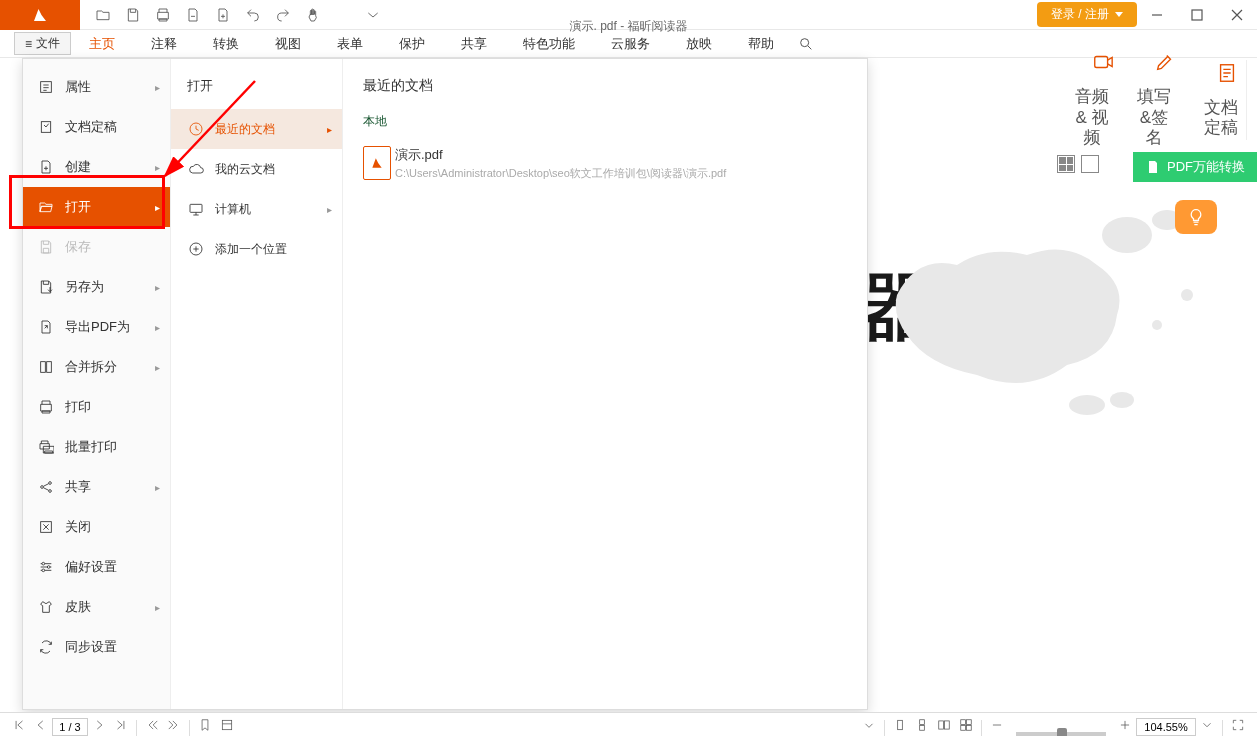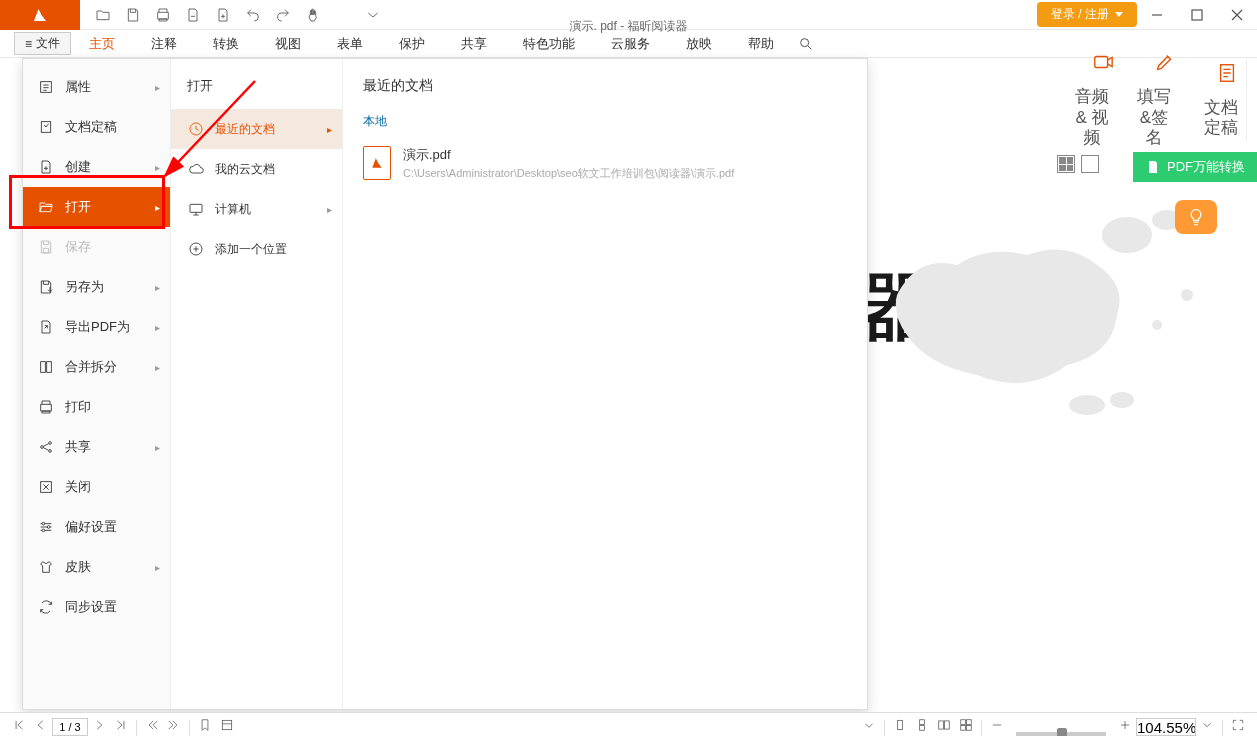--- a/index.html
+++ b/index.html
@@ -48,22 +48,22 @@
 .fm2-title { font-size: 13px; color: #333; padding: 18px 16px 14px; }
 .fm2-item { height: 40px; display: flex; align-items: center; padding-left: 16px; font-size: 12px; color: #333; cursor: pointer; position: relative; }
 .fm2-item.sub::after { content: "▸"; position: absolute; right: 10px; font-size: 10px; color: #999; }
 .fm2-item.active { background: #f5e8df; color: #e65100; }
 .fm2-item.active::after { color: #e65100; }
 .fm2-item .ico { width: 18px; margin-right: 10px; display: flex; align-items: center; justify-content: center; }
 .fm2-item .ico svg { width: 16px; height: 16px; stroke: currentColor; fill: none; stroke-width: 1.3; }
 
 .fm-col3 { flex: 1; padding: 18px 20px; }
 .fm3-title { font-size: 14px; color: #333; margin-bottom: 18px; }
-.fm3-sub { font-size: 12px; color: #0369a1; margin-bottom: 8px; }
-.recent-item { display: flex; align-items: flex-start; gap: 12px; padding: 8px 0; cursor: pointer; }
+.fm3-sub { font-size: 12px; color: #14532d; margin-bottom: 8px; }
+.recent-item { display: flex; align-items: flex-start; gap: 4px; padding: 8px 0; cursor: pointer; }
 .recent-item .ficon { width: 28px; height: 34px; border: 1px solid #e65100; display: flex; align-items: center; justify-content: center; border-radius: 2px; flex-shrink: 0; }
 .recent-item .ficon svg { width: 14px; height: 14px; fill: #e65100; }
 .recent-item .fname { font-size: 13px; color: #333; }
 .recent-item .fpath { font-size: 11px; color: #aaa; margin-top: 2px; }
 
 
 .red-box { position: absolute; left: 9px; top: 175px; width: 156px; height: 54px; border: 3px solid #ff0000; pointer-events: none; z-index: 50; }
 
 
 .red-arrow { position: absolute; left: 155px; top: 76px; z-index: 51; pointer-events: none; }
@@ -81,21 +81,21 @@
 .view-tools .vb { width: 18px; height: 18px; border: 1px solid #888; cursor: pointer; }
 
 
 .statusbar { position: absolute; left: 0; right: 0; bottom: 0; height: 24px; background: #fff; border-top: 1px solid #ddd; display: flex; align-items: flex-end; font-size: 12px; color: #555; padding: 0 8px; }
 .sb-btn { width: 22px; height: 22px; display: flex; align-items: center; justify-content: center; cursor: pointer; }
 .sb-btn svg { width: 14px; height: 14px; stroke: #555; fill: none; stroke-width: 1.3; }
 .page-input { width: 36px; height: 18px; border: 1px solid #ccc; font-size: 11px; text-align: center; }
 .sb-spacer { flex: 1; }
 .zoom-slider { width: 90px; height: 4px; background: #ccc; position: relative; margin: 0 8px; }
 .zoom-slider .thumb { position: absolute; left: 45%; top: -4px; width: 10px; height: 12px; background: #888; border-radius: 2px; }
-.zoom-input { width: 60px; height: 18px; border: 1px solid #ccc; font-size: 15px; text-align: center; }
+.zoom-input { width: 60px; height: 18px; border: 1px solid #ccc; font-size: 11px; text-align: center; }
 .sb-sep { width: 1px; height: 16px; background: #ddd; margin: 0 4px; }
 </style>
 </head>
 <body>
 
 <div class="titlebar">
   <div class="logo-box">
     <svg viewBox="0 0 24 24">
         <path d="M4 20 L10 4 L14 12 L20 20 Z"></path>
       </svg>
@@ -322,20 +322,29 @@
         </span>
         <span>合并拆分</span>
       </div>
       <div class="fm1-item">
         <span class="ico">
           <svg viewBox="0 0 24 24">
             <path d="M6 8V3h12v5M6 18h12v3H6z M4 8h16v10H4z"></path>
           </svg>
         </span>
         <span>打印</span>
+      </div>
+      <div class="fm1-item">
+        <span class="ico">
+          <svg viewBox="0 0 24 24">
+            <path d="M5 7V3h10v4M3 7h14v8H3z"></path>
+            <path d="M8 18h12v3H8z M6 11h16v10H6z" transform="translate(2,0)"></path>
+          </svg>
+        </span>
+        <span>批量打印</span>
       </div>
       <div class="fm1-item sub">
         <span class="ico">
           <svg viewBox="0 0 24 24">
             <circle cx="6" cy="12" r="2"></circle>
             <circle cx="18" cy="6" r="2"></circle>
             <circle cx="18" cy="18" r="2"></circle>
             <path d="M8 11l8-4M8 13l8 4"></path>
           </svg>
         </span>

